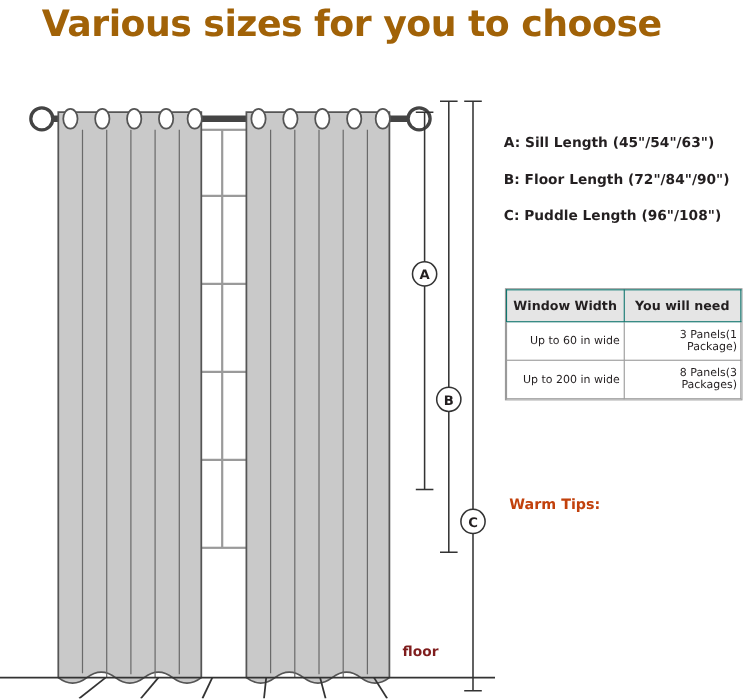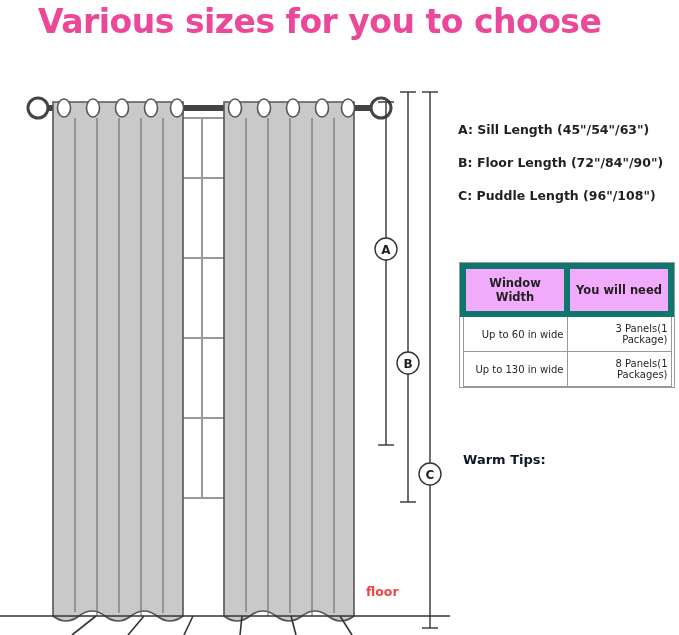--- a/index.html
+++ b/index.html
@@ -16,21 +16,21 @@
     overflow: hidden;
   }
 
   .title {
     position: absolute;
     left: 38px;
     top: 2px;
     font-size: 33px;
     font-weight: bold;
     letter-spacing: -0.5px;
-    color: #ec4899;
+    color: #a16207;
     white-space: nowrap;
   }
 
   .diagram {
     position: absolute;
     left: 0;
     top: 60px;
     width: 450px;
     height: 575px;
   }
@@ -56,47 +56,47 @@
     width: 214px;
     border: 1px solid #9a9a9a;
     border-collapse: collapse;
   }
   table.size-table {
     border-collapse: collapse;
     width: 214px;
     table-layout: fixed;
   }
   table.size-table th {
-    background: #f0abfc;
+    background: #e5e5e5;
     font-size: 11.5px;
     font-weight: bold;
     color: #231f20;
     padding: 7px 4px;
-    border: 6px solid #0f766e;
+    border: 1px solid #0f766e;
     text-align: center;
   }
   table.size-table td {
     font-size: 10px;
     color: #231f20;
     padding: 6px 3px;
     border: 1px solid #9a9a9a;
     text-align: right;
     background: #ffffff;
   }
 
   .tips {
     position: absolute;
     left: 463px;
     top: 452px;
     width: 212px;
   }
   .tips-title {
     font-size: 13px;
     font-weight: bold;
-    color: #0f172a;
+    color: #c2410c;
     margin-bottom: 8px;
   }
   .tip-item {
     font-size: 10.5px;
     line-height: 15px;
     color: #231f20;
     margin-bottom: 13px;
     padding-left: 9px;
     position: relative;
   }
@@ -107,21 +107,21 @@
     top: -1px;
     font-size: 13px;
   }
 
   .floor-label {
     position: absolute;
     left: 366px;
     top: 584px;
     font-size: 12.5px;
     font-weight: bold;
-    color: #ef4444;
+    color: #7f1d1d;
   }
 </style>
 </head>
 <body>
 
 <div class="title">Various sizes for you to choose</div>
 
 <svg class="diagram" viewBox="0 0 450 575" width="450" height="575">
 
   <g stroke="#9a9a9a" stroke-width="2" fill="none">
@@ -228,22 +228,22 @@
         <th>Window Width</th>
         <th>You will need</th>
       </tr>
     </thead>
     <tbody>
       <tr>
         <td>Up to 60 in wide</td>
         <td>3 Panels(1 Package)</td>
       </tr>
       <tr>
-        <td>Up to 130 in wide</td>
-        <td>8 Panels(1 Packages)</td>
+        <td>Up to 200 in wide</td>
+        <td>8 Panels(3 Packages)</td>
       </tr>
     </tbody>
   </table>
 </div>
 
 <div class="tips">
   <div class="tips-title">Warm Tips:</div>
 </div>
 
 </body></html>

